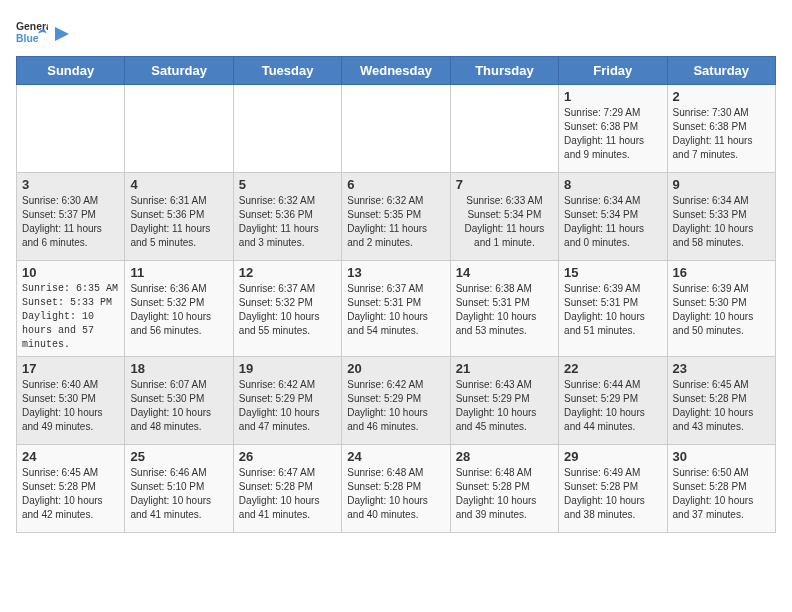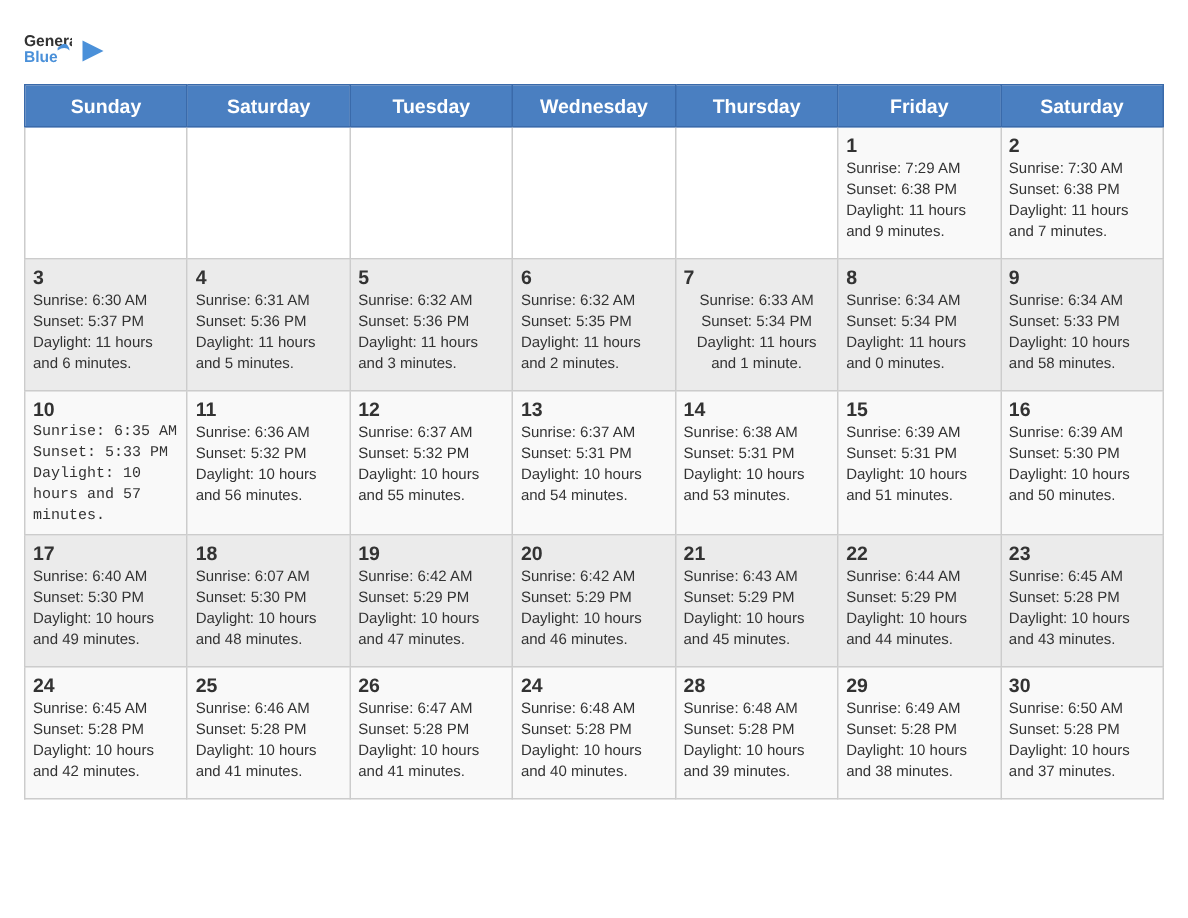--- a/index.html
+++ b/index.html
@@ -286,21 +286,21 @@
       <tr>
         <td>
           <span class="day-num">24</span>
           <div class="day-info" style="white-space: pre-line;">Sunrise: 6:45 AM
 Sunset: 5:28 PM
 Daylight: 10 hours and 42 minutes.</div>
         </td>
         <td>
           <span class="day-num">25</span>
           <div class="day-info" style="white-space: pre-line;">Sunrise: 6:46 AM
-Sunset: 5:28 PM
+Sunset: 5:10 PM
 Daylight: 10 hours and 41 minutes.</div>
         </td>
         <td>
           <span class="day-num">26</span>
           <div class="day-info" style="white-space: pre-line;">Sunrise: 6:47 AM
 Sunset: 5:28 PM
 Daylight: 10 hours and 41 minutes.</div>
         </td>
         <td>
           <span class="day-num">24</span>

